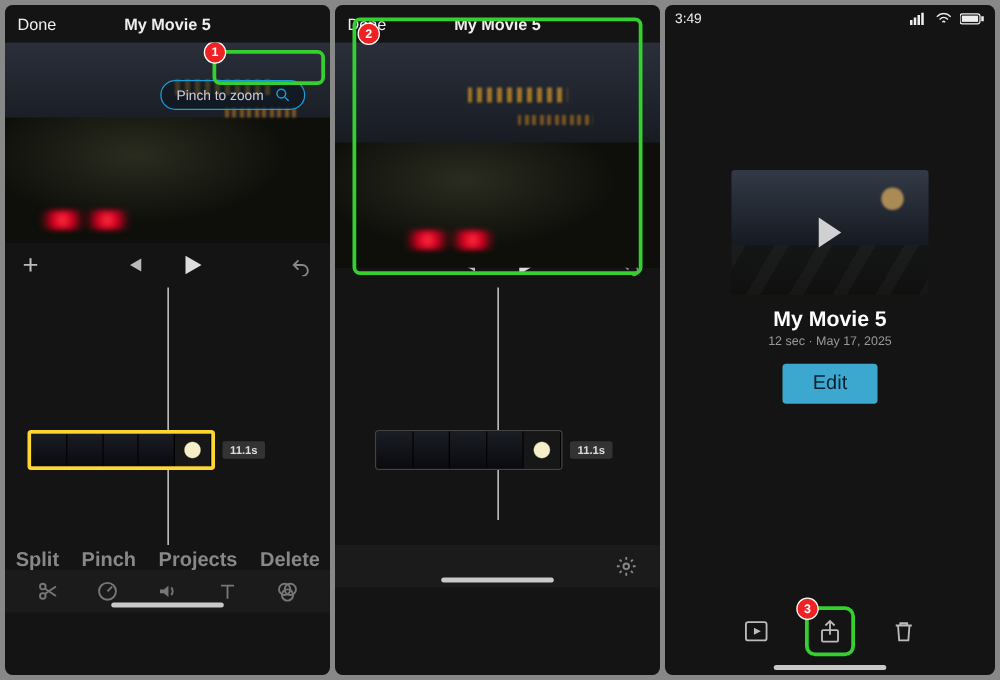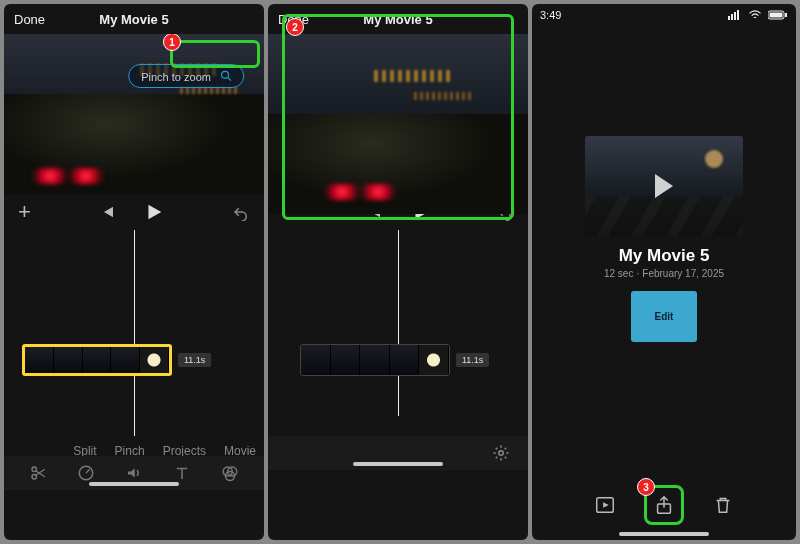--- a/index.html
+++ b/index.html
@@ -62,34 +62,34 @@
     color:#aaa;
   }
   .transport .center { display:flex; gap:26px; align-items:center; }
   .icon { width:18px; height:18px; fill:#bbb; }
   .icon-lg { width:22px; height:22px; }
   .plus { font-size:22px; color:#bbb; line-height:1; }
 
   
   .timeline { position:relative; height: 260px; background:#141414; }
   .playhead { position:absolute; top:0; bottom:54px; left:50%; width:1px; background:#eee; }
-  .clip-row { position:absolute; top:112px; left:18px; right:12px; height:36px; display:flex; align-items:center; }
+  .clip-row { position:absolute; top:112px; left:18px; right:12px; height:36px; display:flex; align-items:center;font-weight:bold; }
   .clip {
     height:32px; flex:0 0 150px;
     border:3px solid #ffd733; border-radius:3px;
     background:#111; overflow:hidden; display:flex;
   }
   .clip.plain { border-color:#444; border-width:1px; }
   .thumb { flex:1; background: linear-gradient(#1a1d24,#0a0a0f); border-right:1px solid #000; }
   .thumb.moon { background: radial-gradient(circle at 50% 50%, #f5eec8 0, #f5eec8 6px, #171718 7px); }
   .dur { margin-left:6px; background:#333; font-size:9px; color:#ddd; padding:2px 6px; border-radius:2px; }
 
   .clip-actions {
     position:absolute; bottom:32px; right:8px;
-    display:flex; gap:18px; font-size:12px; color:#888;
+    display:flex; gap:18px; font-size:16px; color:#888;font-weight:bold;
   }
   .bottom-toolbar {
     position:absolute; bottom:0; left:0; right:0; height:34px;
     background:#1b1b1b;
     display:flex; align-items:center; justify-content:space-around;
     padding: 0 10px;
   }
   .bottom-toolbar .tb-icon { width:18px; height:18px; fill:#777; }
   .home-ind { position:absolute; bottom:4px; left:50%; width:90px; height:4px; background:#ddd; border-radius:3px; transform:translateX(-50%); opacity:.9;}
 
@@ -102,21 +102,21 @@
   }
   .preview-card .thumbwrap {
     width:158px; height:100px; background:#0f1116; border-radius:3px; position:relative; overflow:hidden;
   }
   .preview-card .thumbwrap .night-sky { position:absolute; inset:0; background: linear-gradient(#333a46 0%, #11151b 70%, #0a0a0d 100%);}
   .preview-card .thumbwrap .rails { position:absolute; bottom:0; left:0; right:0; height:40px; background: repeating-linear-gradient(120deg, #20201c 0 10px, #141410 10px 30px); opacity:.6;}
   .preview-card .thumbwrap .moon { position:absolute; right:20px; top:14px; width:18px; height:18px; border-radius:50%; background:#aa8a55; filter:blur(1px);}
   .play-triangle { position:absolute; left:50%; top:50%; transform:translate(-50%,-50%); width:0;height:0; border-left:18px solid rgba(240,240,240,.85); border-top:12px solid transparent; border-bottom:12px solid transparent;}
   .proj-title { margin-top:10px; text-align:center; font-size:17px; font-weight:600;}
   .proj-meta { margin-top:2px; text-align:center; font-size:10px; color:#999;}
-  .edit-btn { margin:12px auto 0; display:block; background:#3da8cf; color:#092030; border:none; border-radius:3px; font-size:10px; font-weight:700; padding:20px 24px;}
+  .edit-btn { margin:12px auto 0; display:block; background:#3da8cf; color:#092030; border:none; border-radius:3px; font-size:16px; font-weight:400; padding:7px 24px;}
   .p3 .bottom-btns {
     position:absolute; left:0; right:0; bottom:12px; height:46px;
     display:flex; justify-content:center; gap:28px; align-items:center;
   }
   .ic2 { width:22px; height:22px; fill:none; stroke:#bbb; stroke-width:1.6;}
   .share-box { position:relative; width:40px; height:40px; border:3px solid #33d030; border-radius:8px; display:flex; align-items:center; justify-content:center;}
 
   .marker { position:absolute; width:18px; height:18px; border-radius:50%; background:#e22; color:#fff; font-size:10px; font-weight:700; display:flex; align-items:center; justify-content:center; border:1.5px solid #fff; z-index:10;}
 </style>
 </head>
@@ -168,21 +168,21 @@
           <div class="thumb"></div>
           <div class="thumb"></div>
           <div class="thumb moon"></div>
       </div>
       <span class="dur">11.1s</span>
     </div>
     <div class="clip-actions">
       <span>Split</span>
       <span>Pinch</span>
       <span>Projects</span>
-      <span>Movie</span>
+      <span>Delete</span>
     </div>
     <div class="bottom-toolbar">
       <svg class="tb-icon" viewBox="0 0 24 24">
           <circle cx="7" cy="7" r="3" fill="none" stroke="#777" stroke-width="2"></circle>
           <circle cx="7" cy="17" r="3" fill="none" stroke="#777" stroke-width="2"></circle>
           <path d="M9 9l12 8M9 15l12-8" stroke="#777" stroke-width="2"></path>
         </svg>
       <svg class="tb-icon" viewBox="0 0 24 24">
           <circle cx="12" cy="12" r="9" fill="none" stroke="#777" stroke-width="2"></circle>
           <path d="M12 12l5-5" stroke="#777" stroke-width="2"></path>
@@ -280,21 +280,21 @@
   </div>
 
   <div class="preview-card">
     <div class="thumbwrap">
       <div class="night-sky"></div>
         <div class="moon"></div>
         <div class="rails"></div>
       <div class="play-triangle"></div>
     </div>
     <div class="proj-title">My Movie 5</div>
-    <div class="proj-meta">12 sec · February 17, 2025</div>
+    <div class="proj-meta">12 sec · May 17, 2025</div>
     <button class="edit-btn">Edit</button>
   </div>
 
   <div class="bottom-btns">
     <svg class="ic2" viewBox="0 0 24 24">
         <rect x="3" y="4" width="18" height="16" rx="2"></rect>
         <path d="M10 9l6 3-6 3z" fill="#bbb" stroke="none"></path>
       </svg>
     <div class="share-box">
       <svg class="ic2" viewBox="0 0 24 24">

